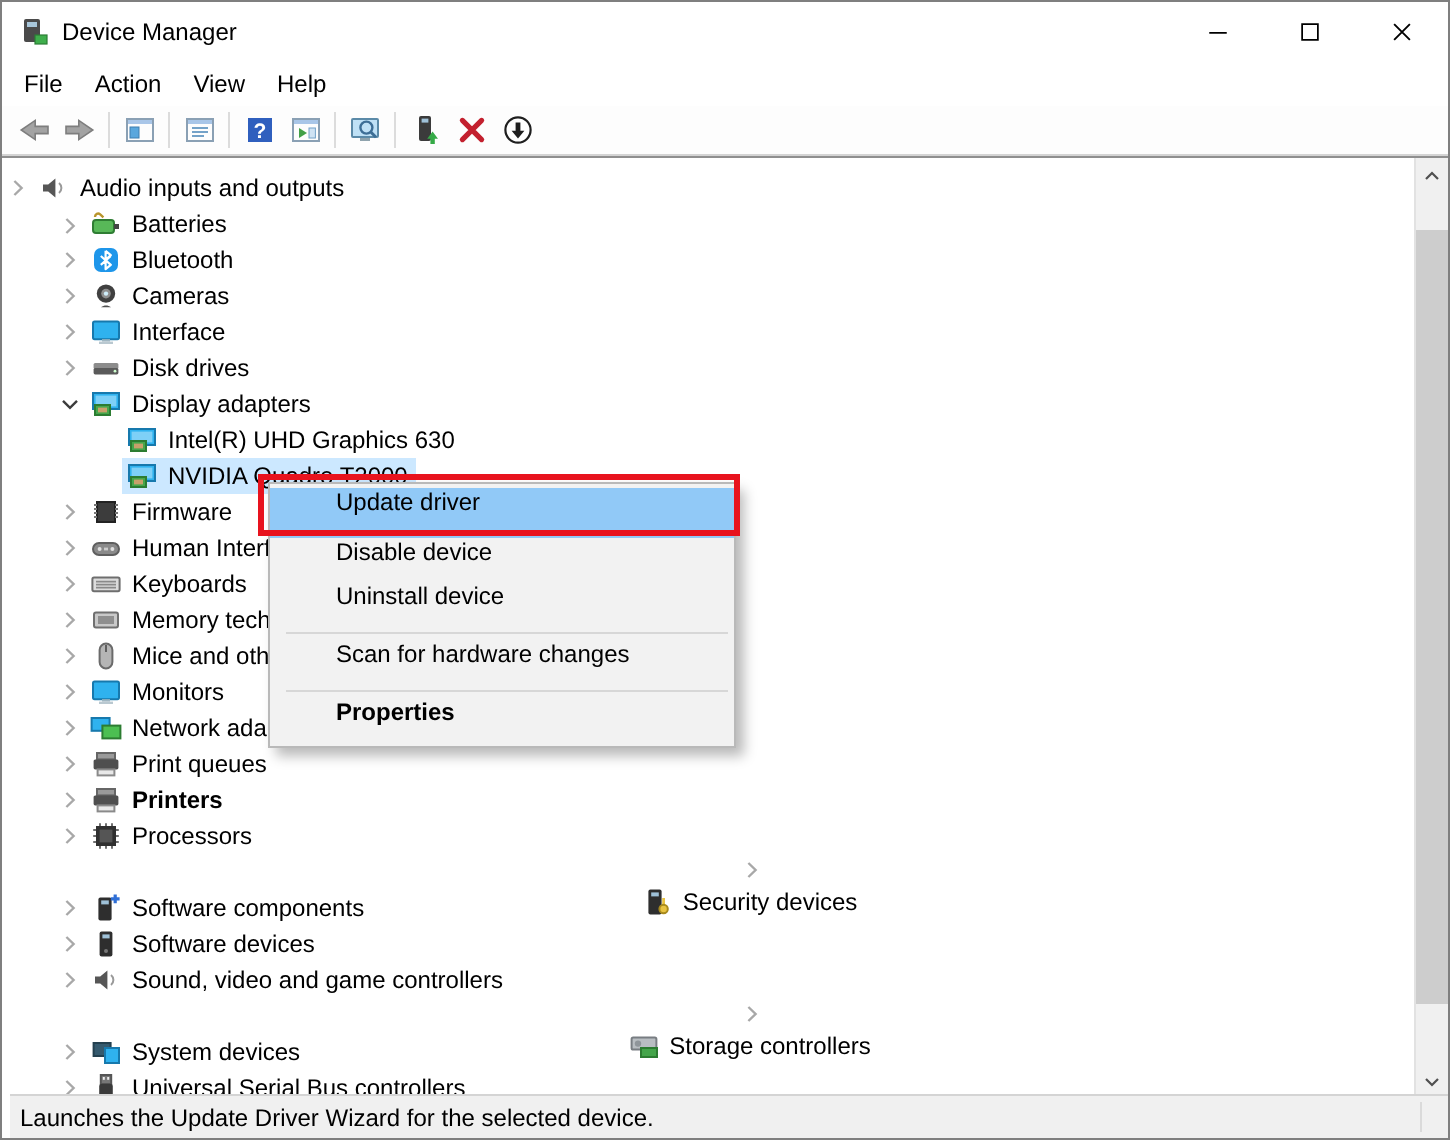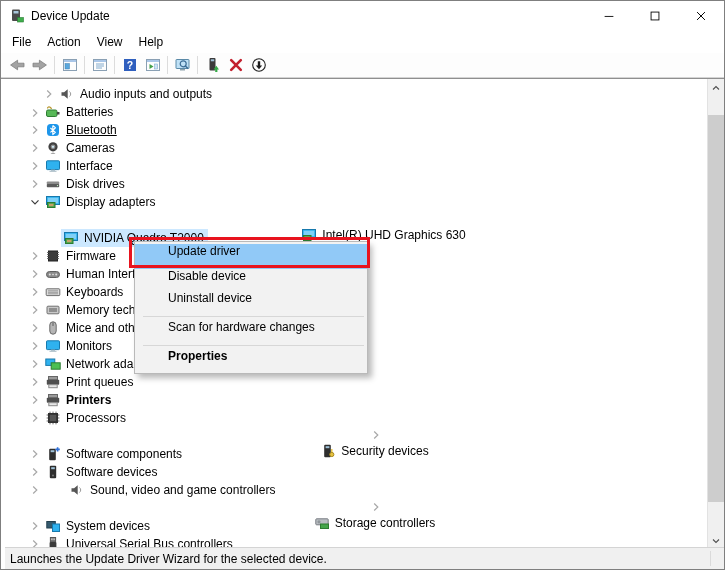--- a/index.html
+++ b/index.html
@@ -61,21 +61,21 @@
 <div class="window">
 
   <div class="titlebar">
     <span class="app-icon">
       <svg viewBox="0 0 16 16" width="16" height="16">
           <rect x="3" y="1.5" width="8" height="11.5" rx="1" fill="#4a4a4a"></rect>
           <rect x="4.5" y="3" width="5" height="2.5" fill="#a8c6da"></rect>
           <rect x="8.5" y="9.5" width="6" height="4.5" fill="#3fae4c" stroke="#2b7c35" stroke-width="0.6"></rect>
         </svg>
     </span>
-    <span class="title-text">Device Update</span>
+    <span class="title-text">Device Manager</span>
     <div class="win-controls">
       <span class="win-btn">
         <svg viewBox="0 0 16 16" width="14" height="14">
             <path d="M3 8.5h10" stroke="#000" stroke-width="1"></path>
           </svg>
       </span>
       <span class="win-btn">
         <svg viewBox="0 0 16 16" width="14" height="14">
             <rect x="3.5" y="3.5" width="9" height="9" fill="none" stroke="#000" stroke-width="1"></rect>
           </svg>
@@ -182,21 +182,21 @@
           <svg viewBox="0 0 16 16" width="16" height="16">
             <circle cx="8" cy="8" r="6.3" fill="#fff" stroke="#1f1f1f" stroke-width="1.1"></circle>
             <path d="M8 12.2L4.8 8.4h2V4.2h2.4v4.2h2z" fill="#1f1f1f"></path>
           </svg>
         </span>
       </span>
     </div>
 
   <div class="main">
     <div class="tree" id="tree">
-        <div class="tree-row" style=" margin-left: 40px;">
+        <div class="tree-row" style="">
           <span class="chevron">
             <svg viewBox="0 0 16 16" width="16" height="16">
               <path d="M6.2 4.5L9.8 8l-3.6 3.5" fill="none" stroke="#a8a8a8" stroke-width="1.2"></path>
             </svg>
           </span>
           <span class="rowinner">
             <span class="ticon">
               <svg viewBox="0 0 16 16" width="16" height="16">
                 <path d="M2.5 6.2v3.6h2.6l3.6 2.9V3.3L5.1 6.2z" fill="#565656"></path>
                 <path d="M10.5 5.5c1.6 1.3 1.6 3.7 0 5" fill="none" stroke="#9a9a9a"></path>
@@ -215,21 +215,21 @@
             <span class="ticon">
               <svg viewBox="0 0 16 16" width="16" height="16">
                 <path d="M2.5 4.5C2.5 3 4 2.3 5.1 3.2l1.6 1.5" stroke="#b9952c" fill="none" stroke-width="1.2"></path>
                 <rect x="1.5" y="6" width="10.5" height="6.5" rx="1.5" fill="#58b858" stroke="#2f7d33"></rect>
                 <rect x="12" y="8" width="2.5" height="2.5" fill="#444"></rect>
               </svg>
             </span>
             <span class="tlabel">Batteries</span>
           </span>
         </div>
-        <div class="tree-row" style="padding-left: 26px; text-decoration: underline;">
+        <div class="tree-row" style="padding-left: 26px;">
           <span class="chevron">
             <svg viewBox="0 0 16 16" width="16" height="16">
               <path d="M6.2 4.5L9.8 8l-3.6 3.5" fill="none" stroke="#a8a8a8" stroke-width="1.2"></path>
             </svg>
           </span>
           <span class="rowinner">
             <span class="ticon">
               <svg viewBox="0 0 16 16" width="16" height="16">
                 <rect x="2" y="2" width="12" height="12" rx="3.5" fill="#1e96ea"></rect>
                 <path d="M7.8 3.4v9.2l2.6-2.2-5-4.4m5 0l-5 4.4M7.8 3.4l2.6 2.2-2.5 2.2" stroke="#fff" stroke-width="1.1" fill="none" stroke-linejoin="round"></path>
@@ -301,21 +301,21 @@
               <svg viewBox="0 0 16 16" width="16" height="16">
                 <rect x="1.5" y="2.5" width="13" height="8" fill="#2fb2ef" stroke="#1779ad"></rect>
                 <rect x="2.8" y="3.8" width="10.4" height="5.4" fill="#7ed0f7"></rect>
                 <rect x="2.5" y="8.5" width="7.5" height="5" fill="#46a64b" stroke="#2c7c31"></rect>
                 <rect x="4" y="9.8" width="4.5" height="2.4" fill="#c8a06a"></rect>
               </svg>
             </span>
             <span class="tlabel">Display adapters</span>
           </span>
         </div>
-        <div class="tree-row" style="padding-left: 44px; flex-direction: column;">
+        <div class="tree-row" style="padding-left: 44px;">
           <span class="chevron"></span>
           <span class="rowinner">
             <span class="ticon">
               <svg viewBox="0 0 16 16" width="16" height="16">
                 <rect x="1.5" y="2.5" width="13" height="8" fill="#2fb2ef" stroke="#1779ad"></rect>
                 <rect x="2.8" y="3.8" width="10.4" height="5.4" fill="#7ed0f7"></rect>
                 <rect x="2.5" y="8.5" width="7.5" height="5" fill="#46a64b" stroke="#2c7c31"></rect>
                 <rect x="4" y="9.8" width="4.5" height="2.4" fill="#c8a06a"></rect>
               </svg>
             </span>
@@ -547,21 +547,21 @@
             <span class="ticon">
               <svg viewBox="0 0 16 16" width="16" height="16">
                 <rect x="4.8" y="1.8" width="6.4" height="12.4" rx="1" fill="#2e2e2e"></rect>
                 <rect x="6.2" y="3.2" width="3.6" height="2" fill="#9fc1d8"></rect>
                 <circle cx="8" cy="11.5" r="1" fill="#777"></circle>
               </svg>
             </span>
             <span class="tlabel">Software devices</span>
           </span>
         </div>
-        <div class="tree-row" style="padding-left: 26px; gap: 24px;">
+        <div class="tree-row" style="padding-left: 26px;">
           <span class="chevron">
             <svg viewBox="0 0 16 16" width="16" height="16">
               <path d="M6.2 4.5L9.8 8l-3.6 3.5" fill="none" stroke="#a8a8a8" stroke-width="1.2"></path>
             </svg>
           </span>
           <span class="rowinner">
             <span class="ticon">
               <svg viewBox="0 0 16 16" width="16" height="16">
                 <path d="M2.5 6.2v3.6h2.6l3.6 2.9V3.3L5.1 6.2z" fill="#565656"></path>
                 <path d="M10.5 5.5c1.6 1.3 1.6 3.7 0 5" fill="none" stroke="#9a9a9a"></path>

